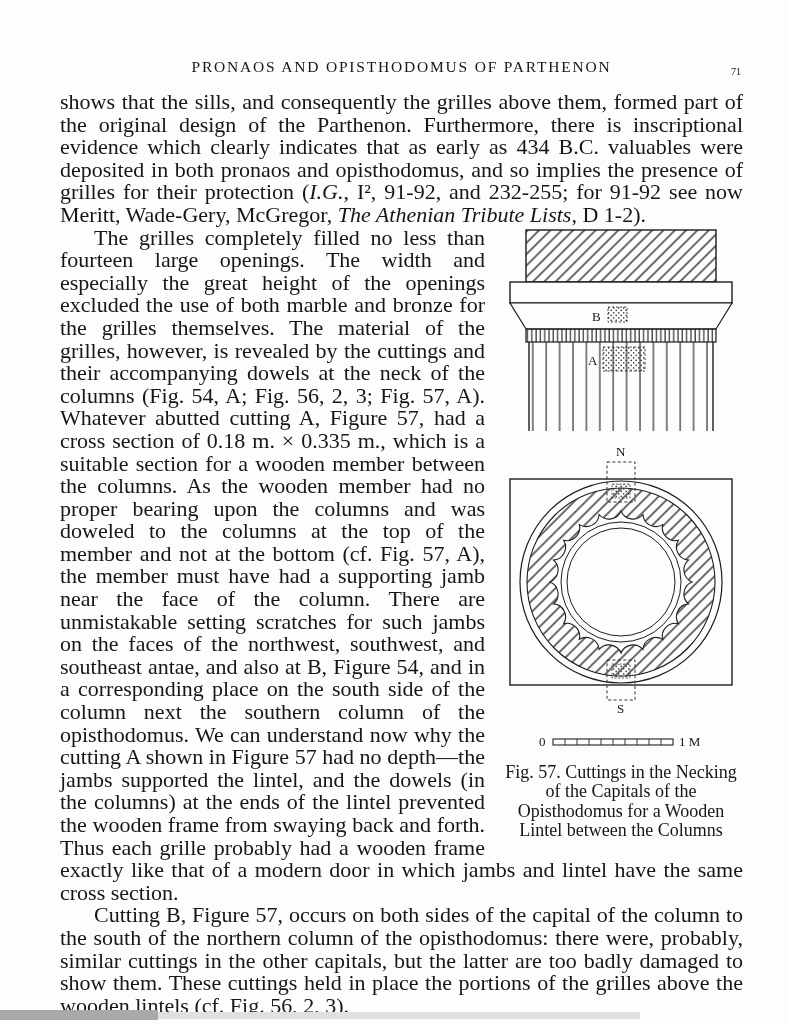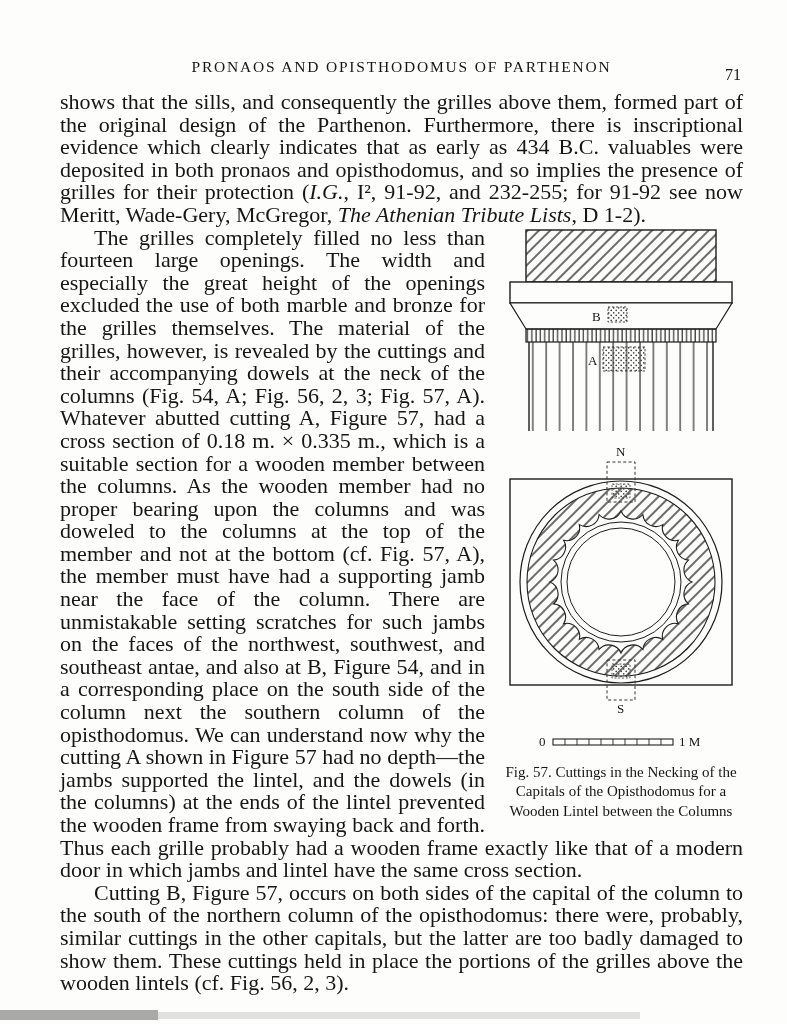--- a/index.html
+++ b/index.html
@@ -20,40 +20,40 @@
     font-size: 15.5px;
     letter-spacing: 1.8px;
     margin-bottom: 15px;
     white-space: nowrap;
   }
   .page-number {
     position: absolute;
     right: 2px;
     top: 8px;
     letter-spacing: 0;
-    font-size: 16px;
+    font-size: 10px;
   }
   .para {
     margin: 0;
     text-align: justify;
     font-size: 22px;
     line-height: 22.6px;
   }
   .indent { text-indent: 34px; }
   .figure {
     float: right;
     width: 244px;
     margin: 2px 0 6px 14px;
     text-align: center;
   }
   .figure svg { display: block; margin: 0 auto; }
   .svg-plan { margin-top: 14px !important; }
   .scalebar-wrap { margin-top: 16px; }
   .caption {
-    font-size: 15px;
+    font-size: 18px;
     line-height: 19.5px;
     margin-top: 12px;
     text-align: center;
     padding: 0 2px;
   }
   .svglabel {
     font-family: "Liberation Serif", "DejaVu Serif", serif;
     font-size: 13px;
     fill: #161616;
   }

